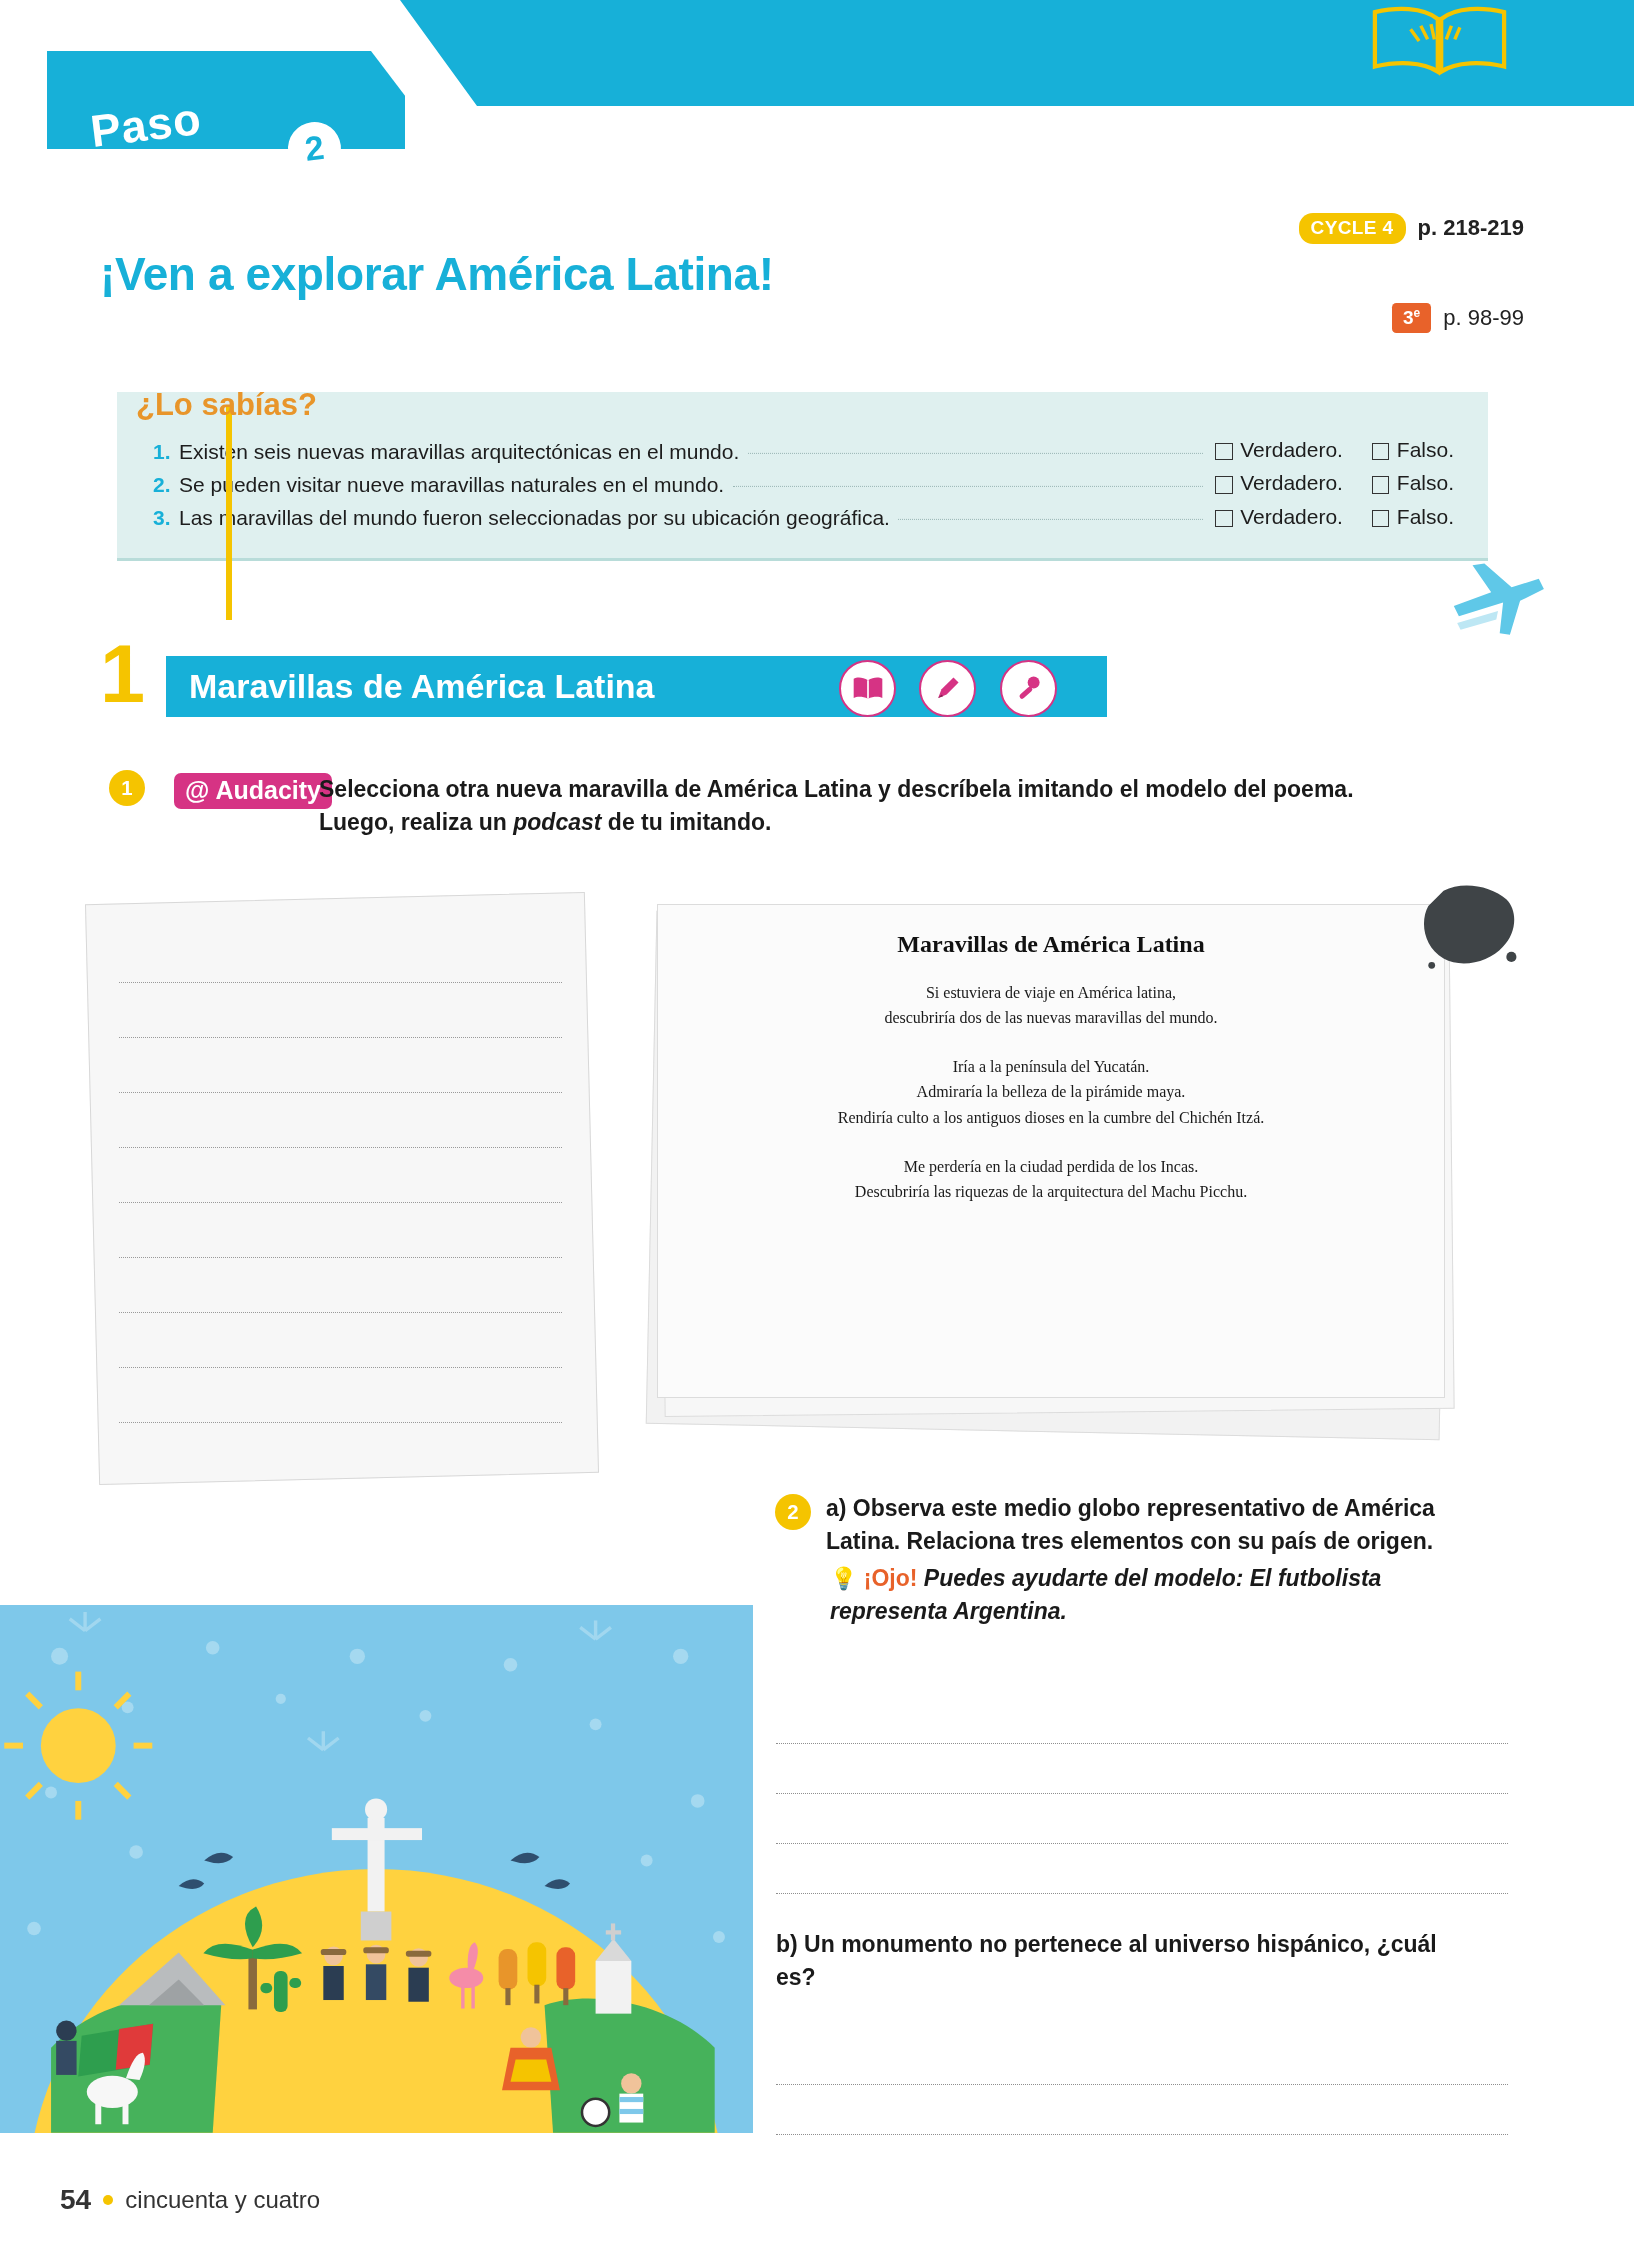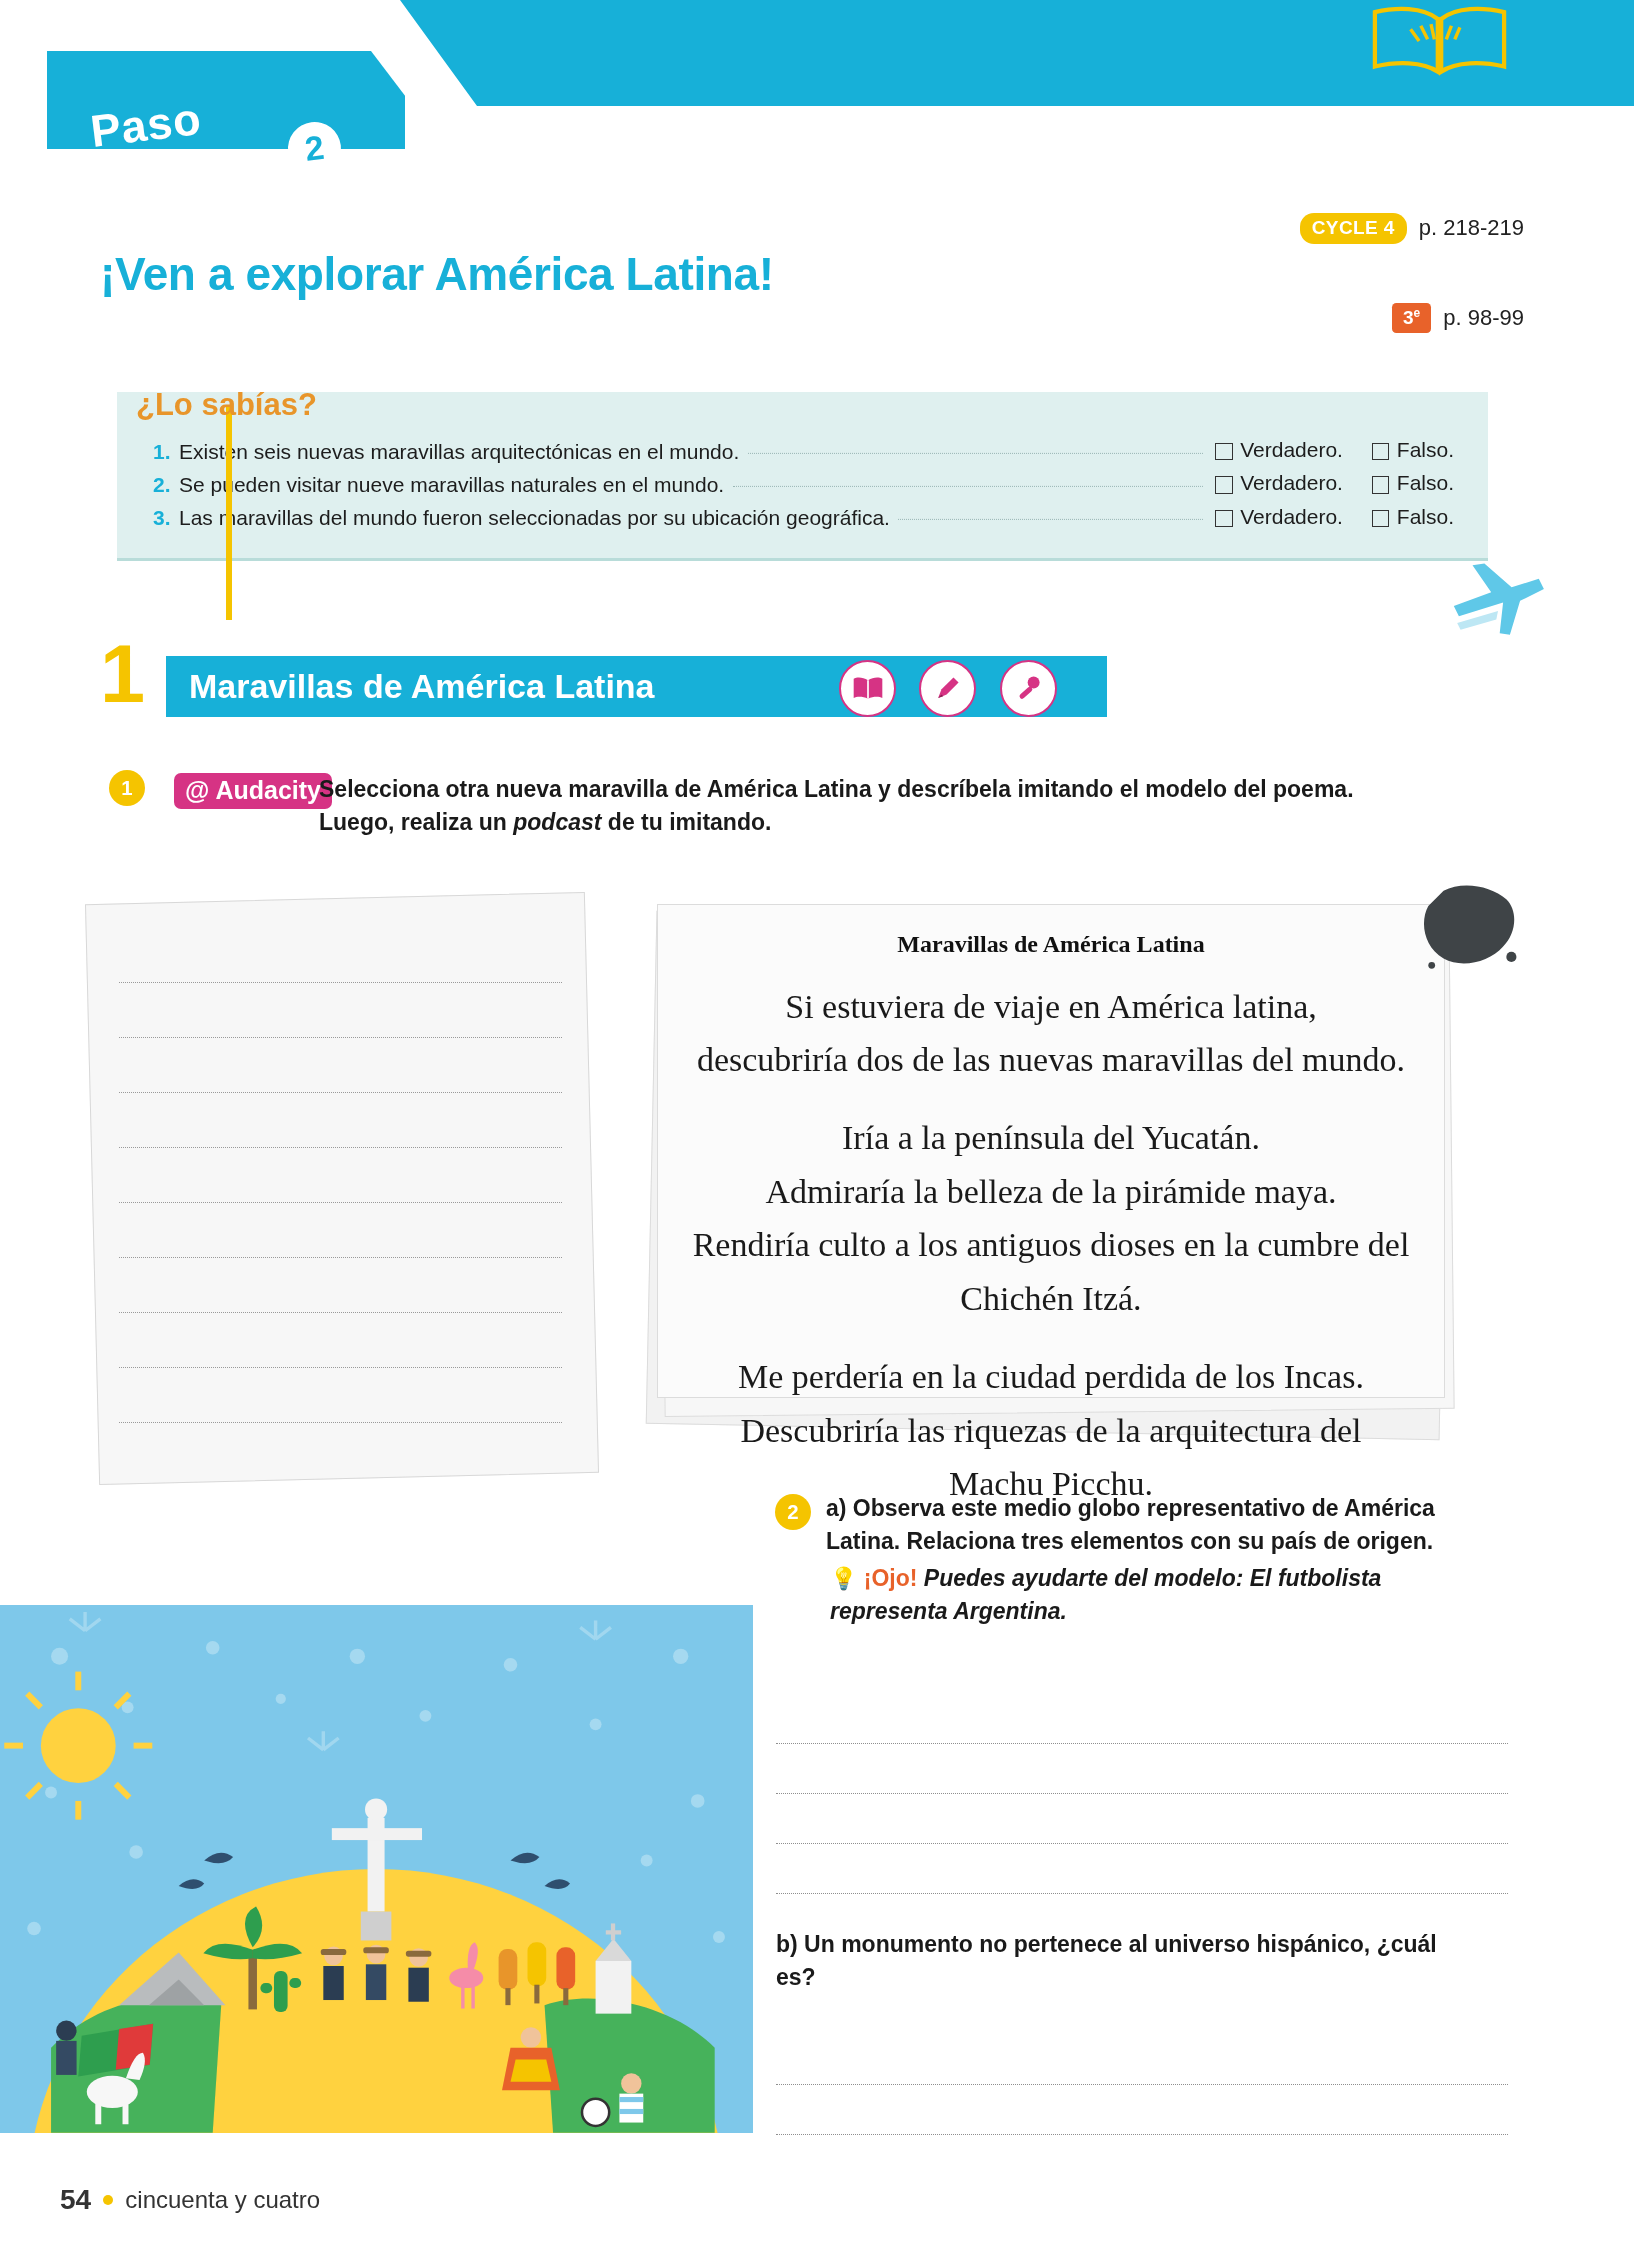--- a/index.html
+++ b/index.html
@@ -56,21 +56,21 @@
   .cycle-row {
     position:absolute; top:213px; right:111px;
     display:flex; align-items:center; gap:12px;
   }
   .cycle-badge {
     background:#f5c400; color:#ffffff;
     font-size:19px; font-weight:bold;
     padding:4.3px 12px; border-radius:14px;
     letter-spacing:0.4px;
   }
-  .cycle-pages { font-size:22px; color:#222; font-weight:400;}
+  .cycle-pages { font-size:22px; color:#222; font-weight:700;}
   .third-row {
     position:absolute; top:255px; right:111px;
     display:flex; align-items:center; gap:12px;margin-top:48px;
   }
   .third-badge {
     background:#e8622a; color:#ffffff;
     font-size:19px; font-weight:bold;
     padding:3.4px 11px; border-radius:4.3px;
   }
   .third-badge sup { font-size:12px; }
@@ -197,21 +197,21 @@
     background:#fbfbfb; border:0.9px solid #dcdcdc;
     box-sizing:border-box;
     padding:25.5px 34px;
     font-family:"Liberation Serif", serif;
     text-align:center;
   }
   .poem-title {
     font-size:24px; font-weight:bold; color:#111;
     margin-bottom:22px;
   }
-  .poem-line { font-size:34px; color:#1a1a1a; line-height:1.58; }
+  .poem-line { font-size:16px; color:#1a1a1a; line-height:1.58; }
   .poem-gap { height:24px; }
   .blob {
     position:absolute; top:884px; left:1418px;
     width:102px; height:89px;
   }
 
   
   .ex2-num {
     position:absolute; top:1494px; left:775px;
     width:36px; height:36px; border-radius:50%;

